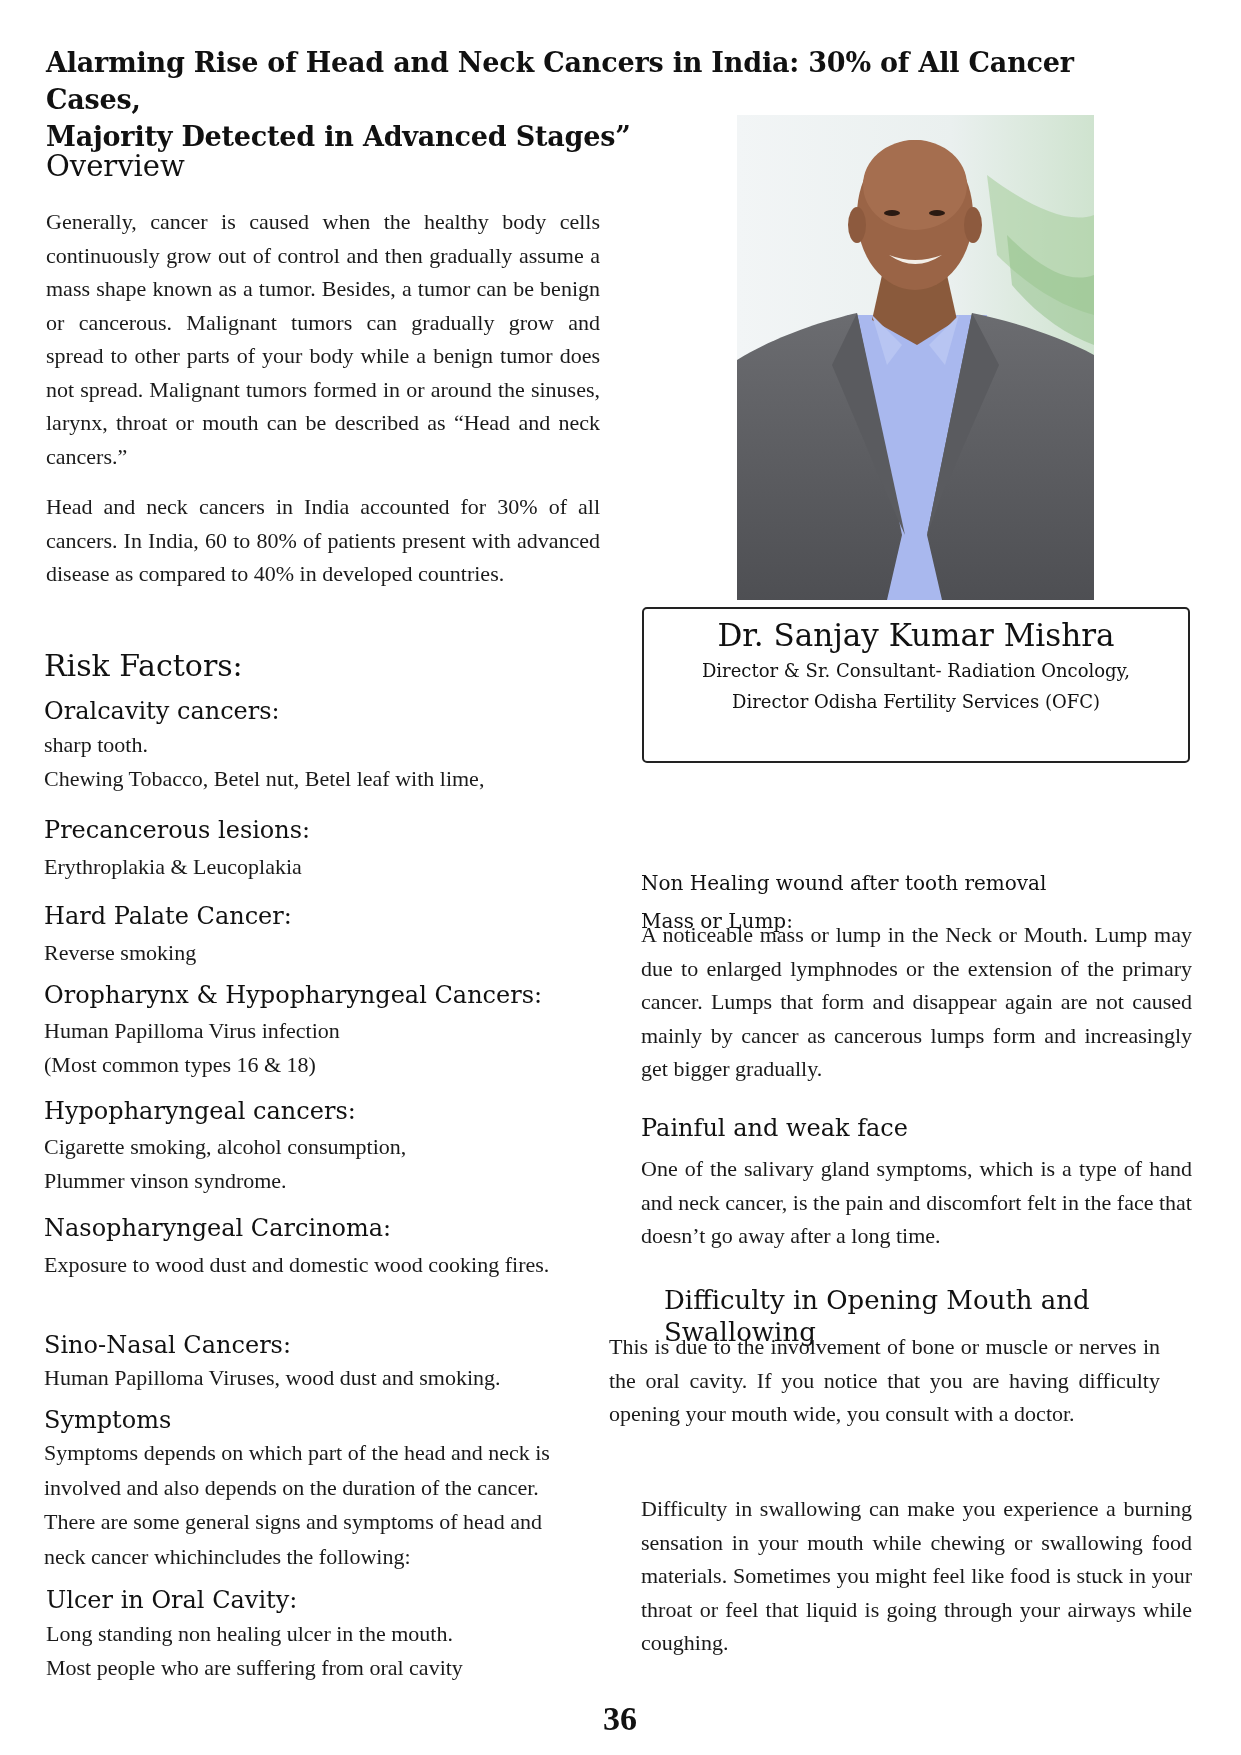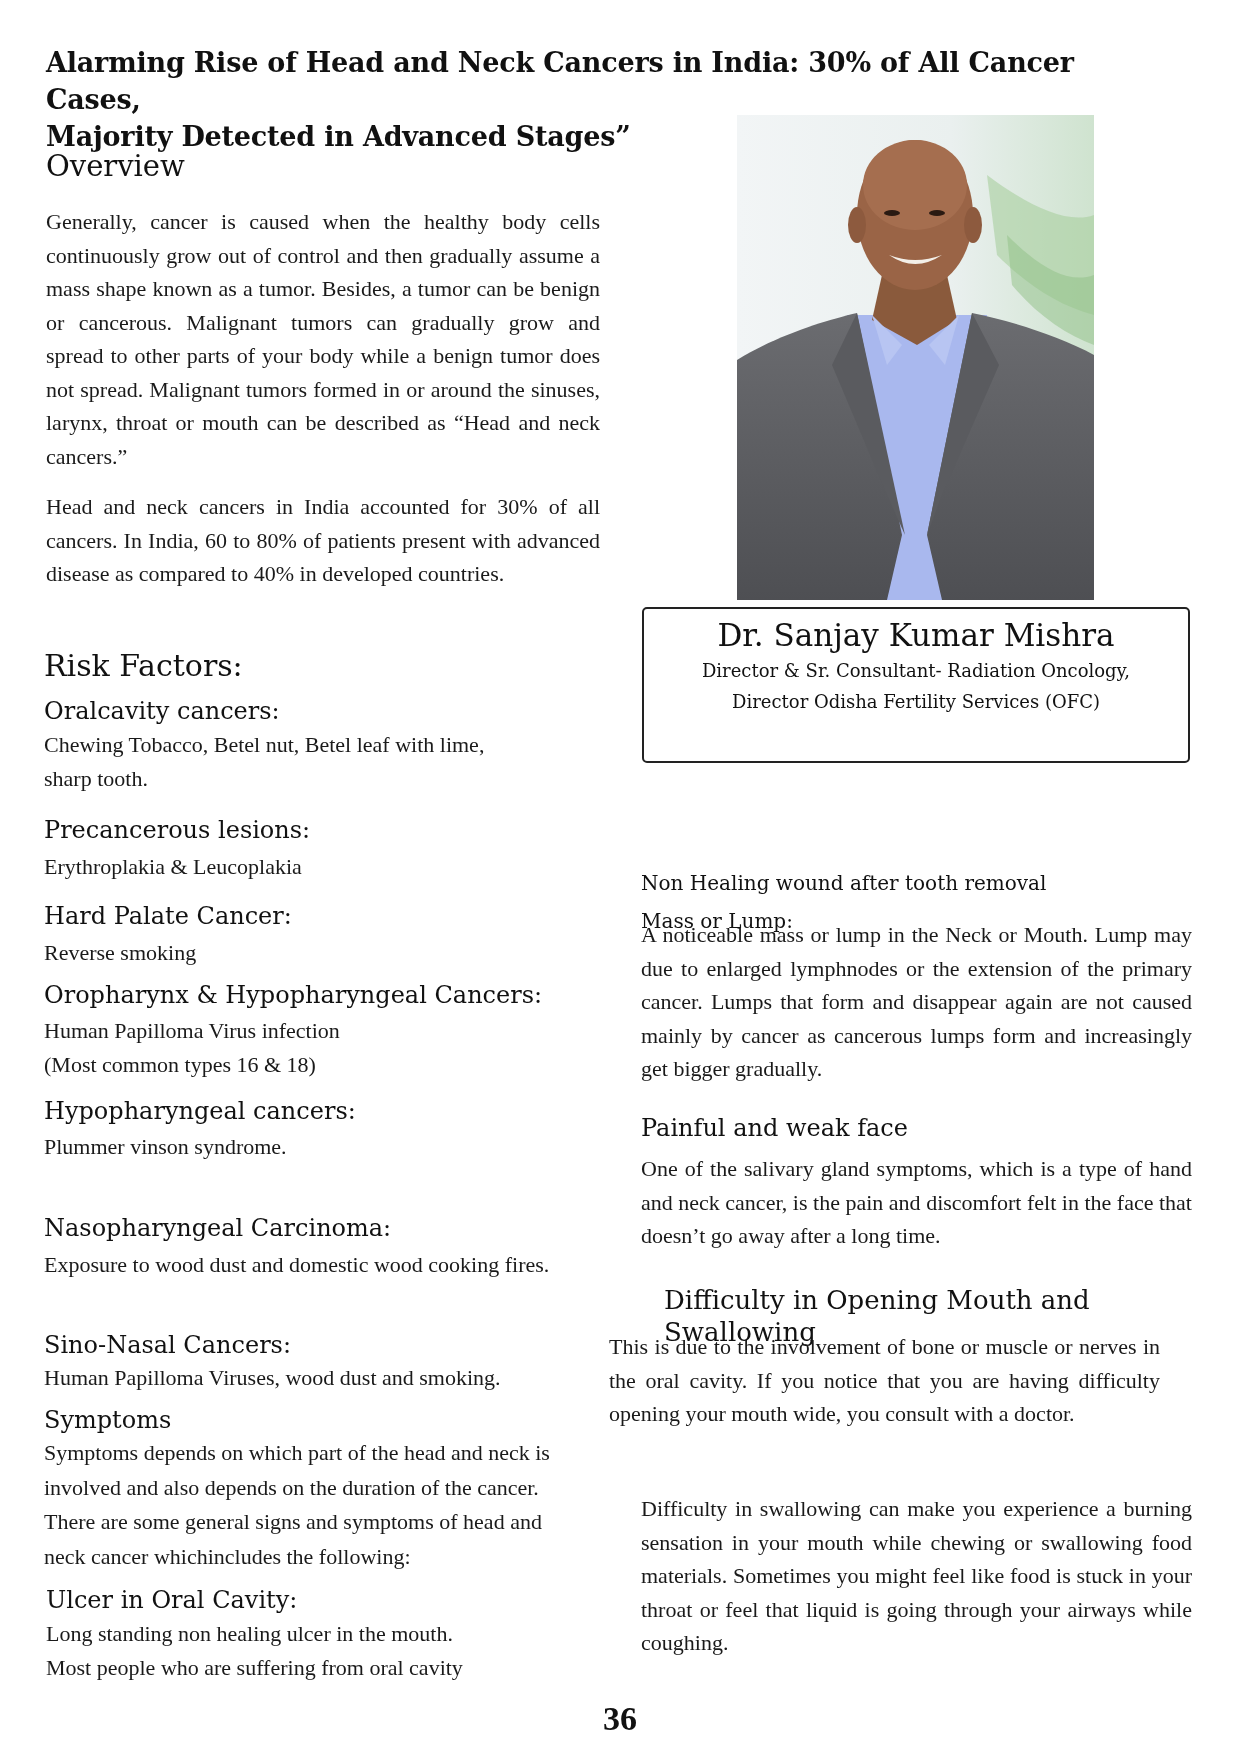--- a/index.html
+++ b/index.html
@@ -33,42 +33,43 @@
 <div class="abs h-overview slab">Overview</div>
 
 <p class="abs para serif body-text justify" style="left:46px; top:205px; width:554px;">Generally, cancer is caused when the healthy body cells continuously grow out of control and then gradually assume a mass shape known as a tumor. Besides, a tumor can be benign or cancerous. Malignant tumors can gradually grow and spread to other parts of your body while a benign tumor does not spread. Malignant tumors formed in or around the sinuses, larynx, throat or mouth can be described as “Head and neck cancers.”</p>
 
 <p class="abs para serif body-text justify" style="left:46px; top:490px; width:554px;">Head and neck cancers in India accounted for 30% of all cancers. In India, 60 to 80% of patients present with advanced disease as compared to 40% in developed countries.</p>
 
 <div class="abs h-risk slab" style="left:44px; top:648px;">Risk Factors:</div>
 
 <div class="abs slab h-sub" style="left:44px; top:695px;">Oralcavity cancers:</div>
 <div class="abs serif body-text" style="left:44px; top:728px;">
+  <div>sharp tooth.</div>
   <div>Chewing Tobacco, Betel nut, Betel leaf with lime,</div>
-  <div>sharp tooth.</div>
 </div>
 
 <div class="abs slab h-sub" style="left:44px; top:814px;">Precancerous lesions:</div>
 <div class="abs serif body-text" style="left:44px; top:850px;">
   <div>Erythroplakia &amp; Leucoplakia</div>
 </div>
 
 <div class="abs slab h-sub" style="left:44px; top:900px;">Hard Palate Cancer:</div>
 <div class="abs serif body-text" style="left:44px; top:936px;">
   <div>Reverse smoking</div>
 </div>
 
 <div class="abs slab h-sub" style="left:44px; top:979px;">Oropharynx &amp; Hypopharyngeal Cancers:</div>
 <div class="abs serif body-text" style="left:44px; top:1014px;">
   <div>Human Papilloma Virus infection</div>
   <div>(Most common types 16 &amp; 18)</div>
 </div>
 
 <div class="abs slab h-sub" style="left:44px; top:1095px;">Hypopharyngeal cancers:</div>
 <div class="abs serif body-text" style="left:44px; top:1130px;">
+  <div>Cigarette smoking, alcohol consumption,</div>
   <div>Plummer vinson syndrome.</div>
 </div>
 
 <div class="abs slab h-sub" style="left:44px; top:1212px;">Nasopharyngeal Carcinoma:</div>
 <div class="abs serif body-text" style="left:44px; top:1247px; line-height:35px;">
   <div>Exposure to wood dust and domestic wood cooking fires.</div>
 </div>
 
 <div class="abs slab h-sub" style="left:44px; top:1329px;">Sino-Nasal Cancers:</div>
 <div class="abs serif body-text" style="left:44px; top:1361px;">

